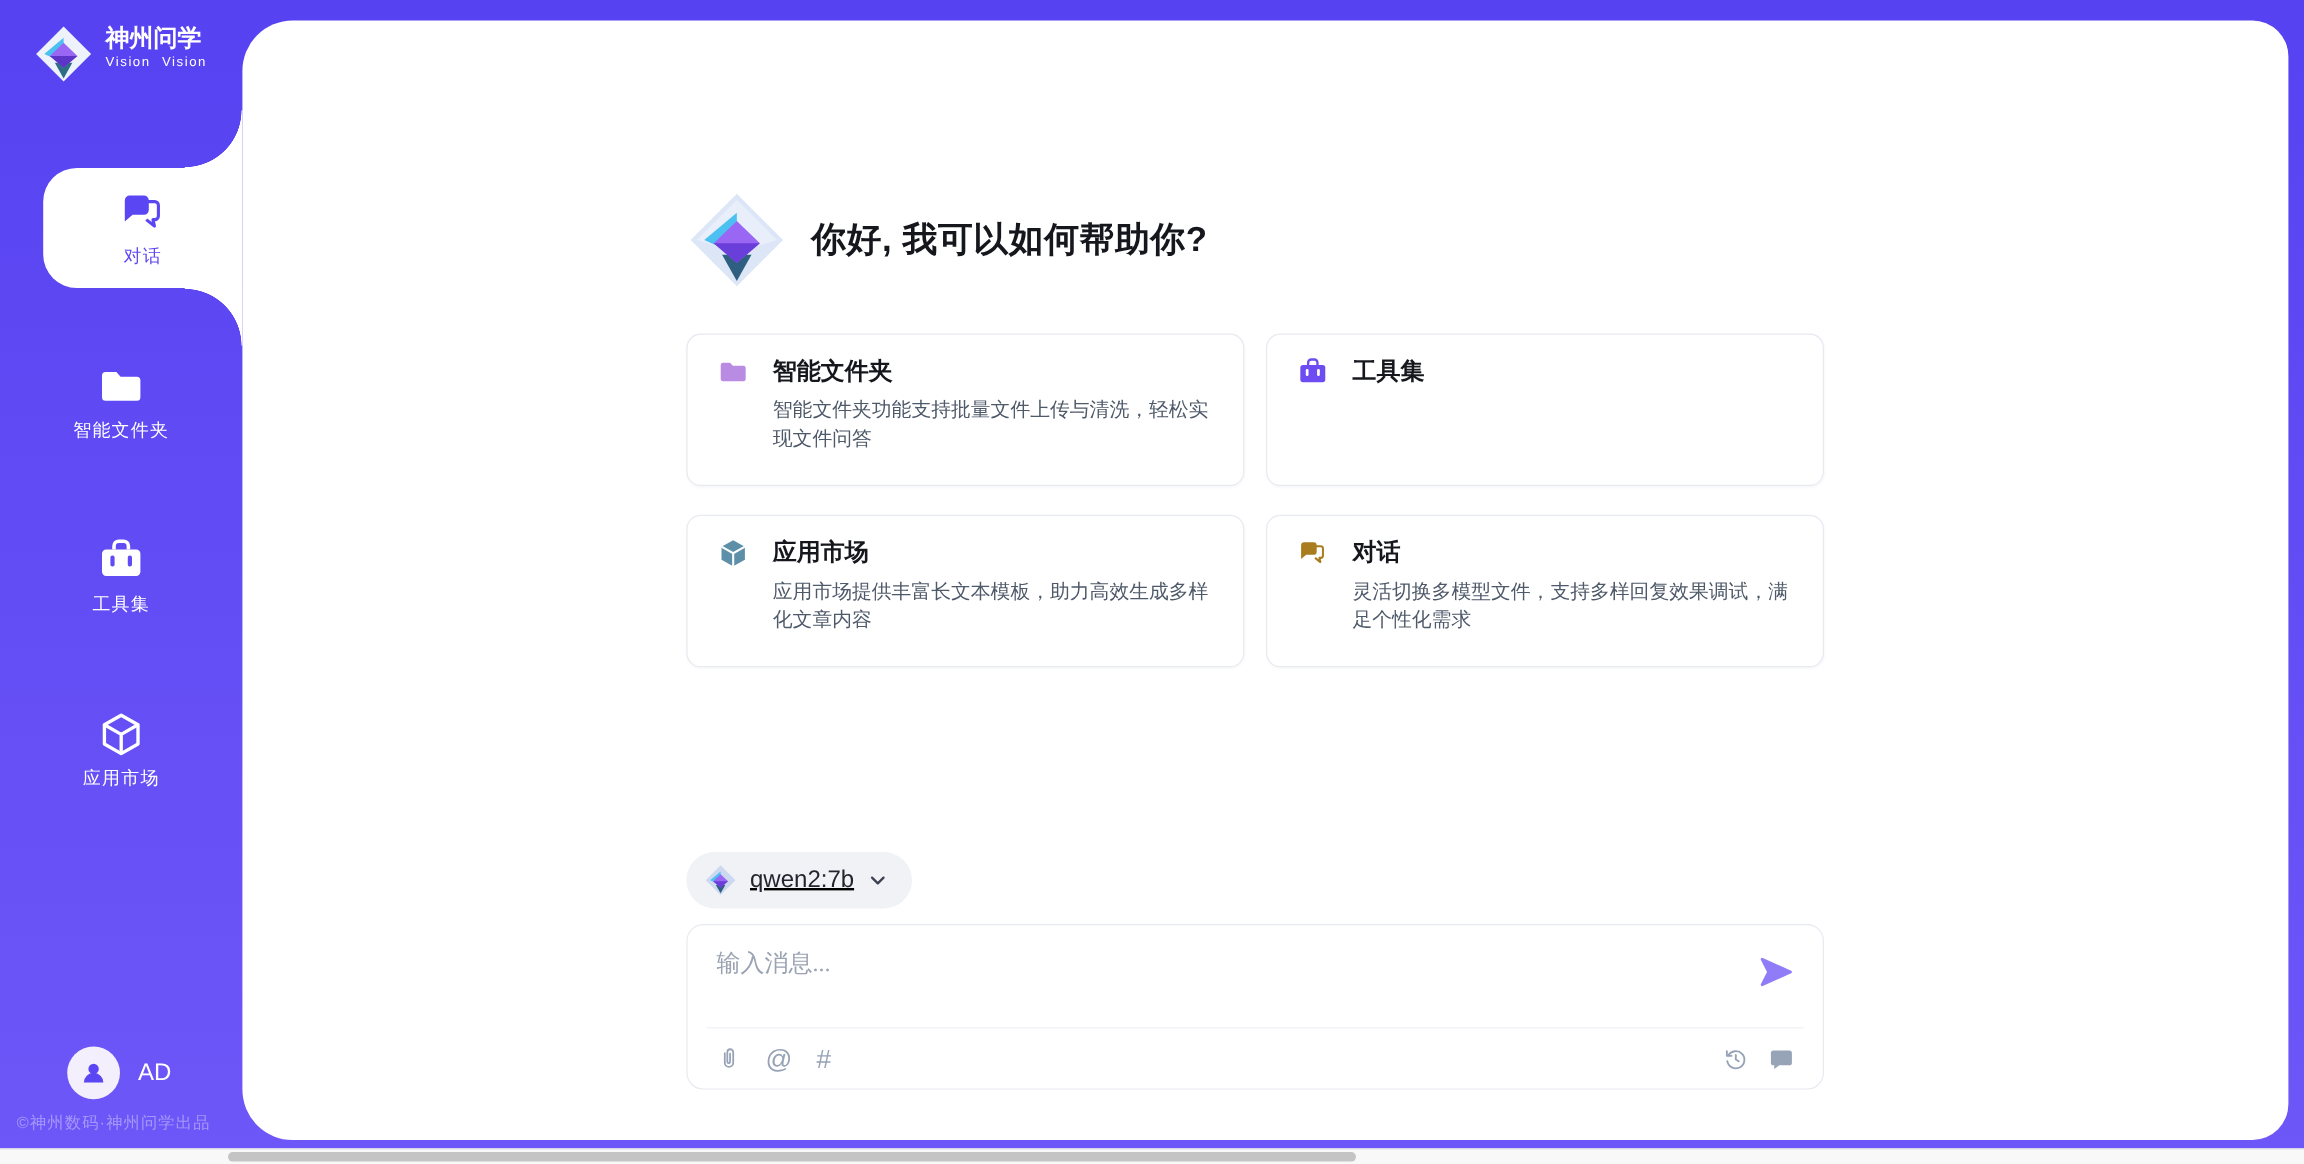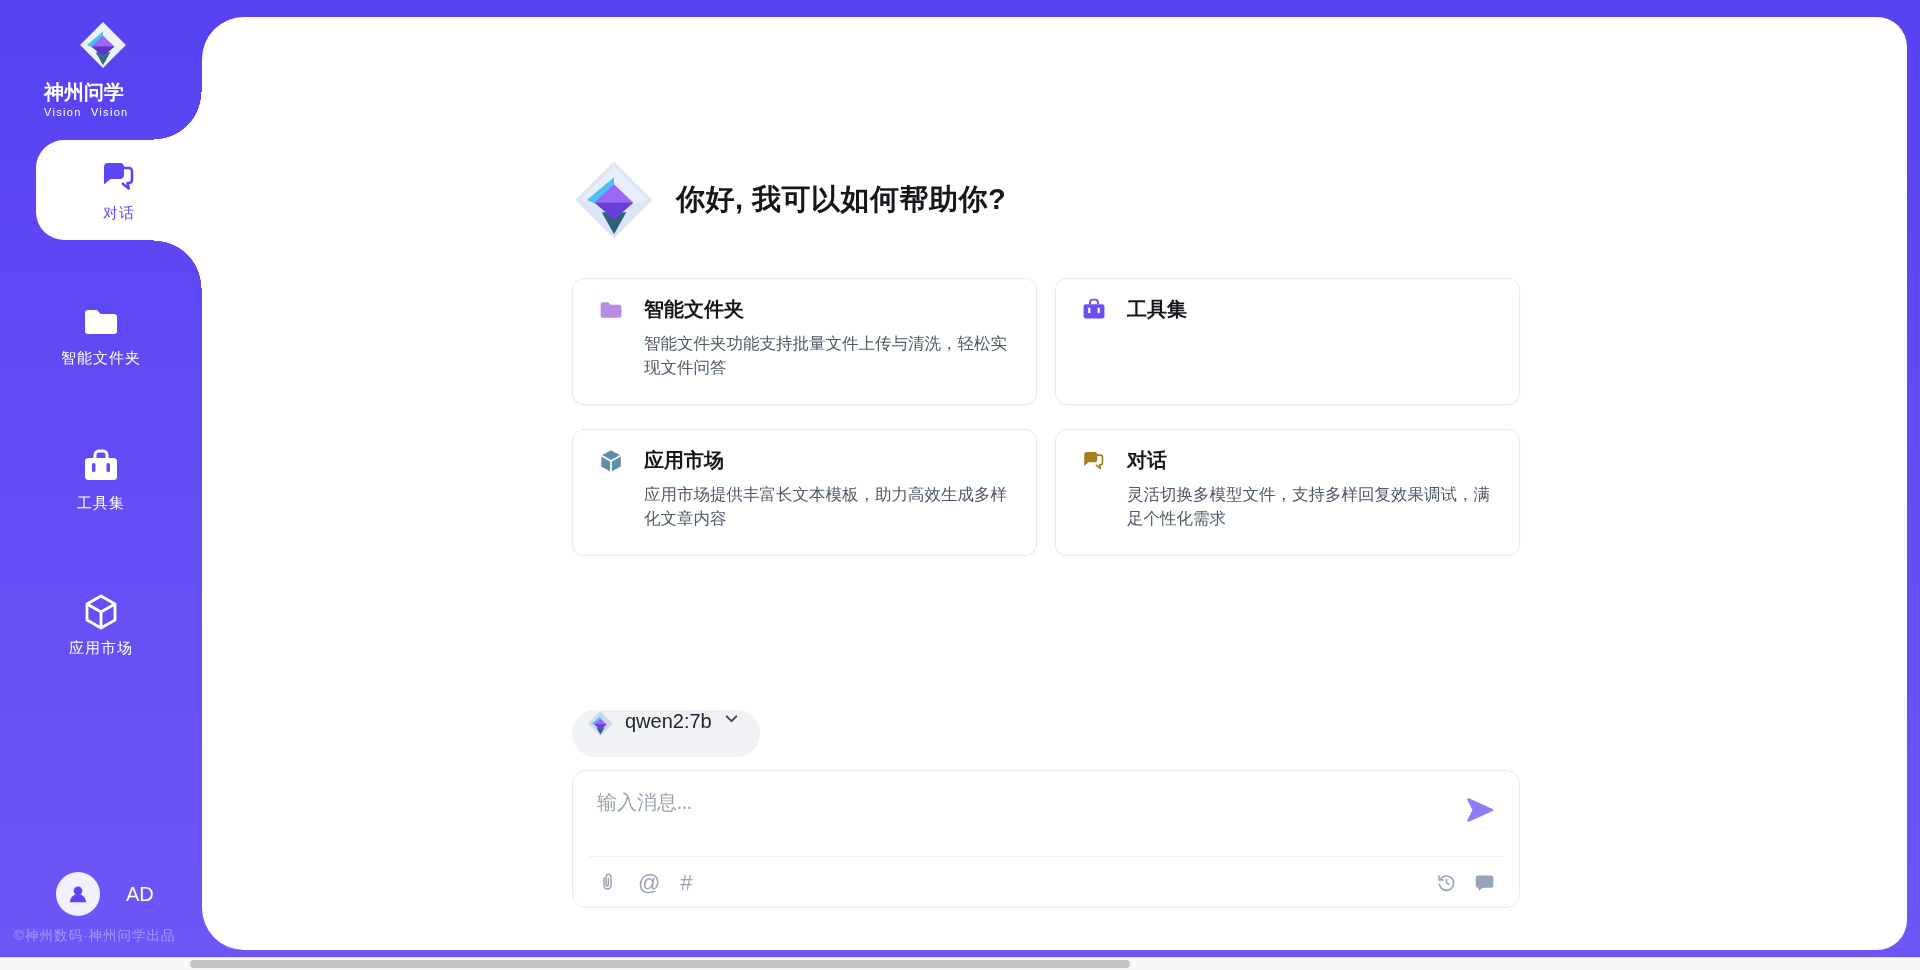--- a/index.html
+++ b/index.html
@@ -7,40 +7,40 @@
   .app{position:relative;width:1920px;height:970px;overflow:hidden;
        background:linear-gradient(180deg,#5642f1 0%,#6e57f8 100%);
        font-family:"Liberation Sans","DejaVu Sans",sans-serif;}
 
   
   .panel{position:absolute;left:202px;top:17px;right:13px;bottom:20px;
          background:#fff;border-radius:42px 30px 30px 42px;padding-left:48px;}
 
   
   .sidebar{position:absolute;left:0;top:0;width:202px;height:958px;}
-  .brand{position:absolute;left:44px;top:20px;display:flex;align-items:flex-end;gap:10px;flex-direction:column;}
+  .brand{position:absolute;left:28px;top:20px;display:flex;align-items:flex-start;gap:10px;}
   .brand svg{width:50px;height:50px;}
   .brand-name{font-size:20px;font-weight:700;color:#fff;line-height:1.2;}
   .brand-sub{font-size:11px;color:#fff;letter-spacing:1.3px;word-spacing:5px;margin-top:2px;}
 
   .nav{position:absolute;top:140px;left:0;width:202px;}
   .nav-item{height:100px;margin-bottom:45px;display:flex;flex-direction:column;
             align-items:center;justify-content:center;color:#fff;cursor:pointer;position:relative;}
   .nav-item svg.ni{width:40px;height:40px;display:block;}
   .nav-label{font-size:15px;margin-top:7px;letter-spacing:1px;}
   .nav-item.active{margin-left:36px;width:166px;background:#fff;
                    border-radius:28px 0 0 28px;color:#5b46f3;}
   .nav-item.active::before{content:"";position:absolute;right:0;top:-48px;width:48px;height:48px;
         background:radial-gradient(circle at 0 0, transparent 47px, #fff 47.5px);}
   .nav-item.active::after{content:"";position:absolute;right:0;bottom:-48px;width:48px;height:48px;
         background:radial-gradient(circle at 0 100%, transparent 47px, #fff 47.5px);}
   .nav-item .slot{fill:#614bf4;}
   .gear-hole{fill:#6952f6;}
 
-  .user{position:absolute;left:56px;top:872px;display:flex;align-items:center;gap:26px;color:#fff;cursor:pointer;}
+  .user{position:absolute;left:56px;top:872px;display:flex;align-items:center;gap:15px;color:#fff;cursor:pointer;}
   .avatar{width:44px;height:44px;border-radius:50%;background:#f3effc;
           display:flex;align-items:center;justify-content:center;}
   .avatar svg{width:26px;height:26px;}
   .user-initials{font-size:20px;}
   .copyright{position:absolute;left:14px;top:927px;font-size:13.5px;
              color:rgba(255,255,255,0.38);letter-spacing:1px;white-space:nowrap;}
 
   
   .greeting{position:absolute;left:370px;top:141px;display:flex;align-items:center;gap:20px;}
   .greeting svg{width:84px;height:84px;}
@@ -48,31 +48,31 @@
 
   
   .cards{position:absolute;left:370px;top:261px;width:948px;
          display:grid;grid-template-columns:465px 465px;gap:24px 18px;}
   .card{height:127px;background:#fff;border:1px solid #e8eaf1;border-radius:12px;
         box-sizing:border-box;padding:17px 24px 0 25px;cursor:pointer;
         box-shadow:0 1px 2px rgba(20,20,43,.03);}
   .card-head{display:flex;align-items:center;gap:20px;}
   .card-head svg{width:26px;height:26px;flex:none;}
   .card-title{font-size:20px;font-weight:700;color:#15171d;}
-  .card-desc{margin:8px 0 0 46px;width:372px;font-size:16.5px;line-height:24px;color:#4e5969;}
+  .card-desc{margin:8px 0 0 46px;width:372px;font-size:16.5px;line-height:24px;color:#4e5969;font-family:Liberation Mono, monospace;}
   .tint-folder{color:#b98be2;}
   .tint-briefcase{color:#6d4df1;}
   .tint-cube{color:#5e8fa8;}
   .tint-chat{color:#a97c1e;}
   .card .slot{fill:#ffffff;}
 
   
   .model-pill{position:absolute;left:370px;top:693px;height:47px;padding:0 20px 0 15px;
-              background:#f1f2f6;border-radius:24px;display:inline-flex;
-              gap:11px;cursor:pointer;box-sizing:border-box;}
+              background:#f1f2f6;border-radius:24px;display:inline-flex;align-items:center;
+              gap:11px;cursor:pointer;box-sizing:border-box;text-decoration:underline;}
   .model-pill svg.logo{width:27px;height:27px;}
   .model-name{font-size:20px;color:#23262f;}
   .model-pill svg.chev{width:17px;height:17px;}
 
   
   .composer{position:absolute;left:370px;top:753px;width:948px;height:138px;
             box-sizing:border-box;border:1px solid #e8eaf1;border-radius:14px;background:#fff;}
   .composer textarea{position:absolute;left:22px;top:16px;width:850px;height:54px;
             border:none;outline:none;resize:none;background:transparent;
             font-size:20px;font-family:Liberation Serif, serif;color:#14532d;}

